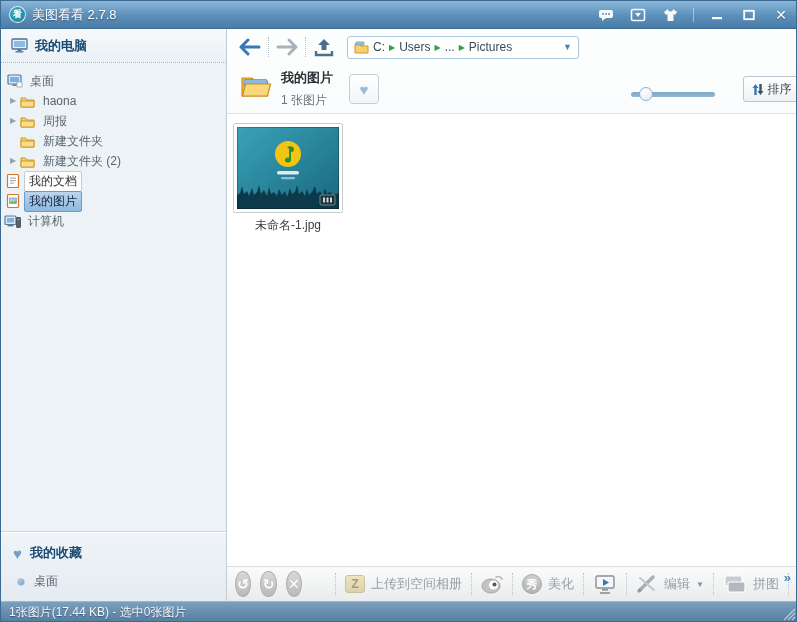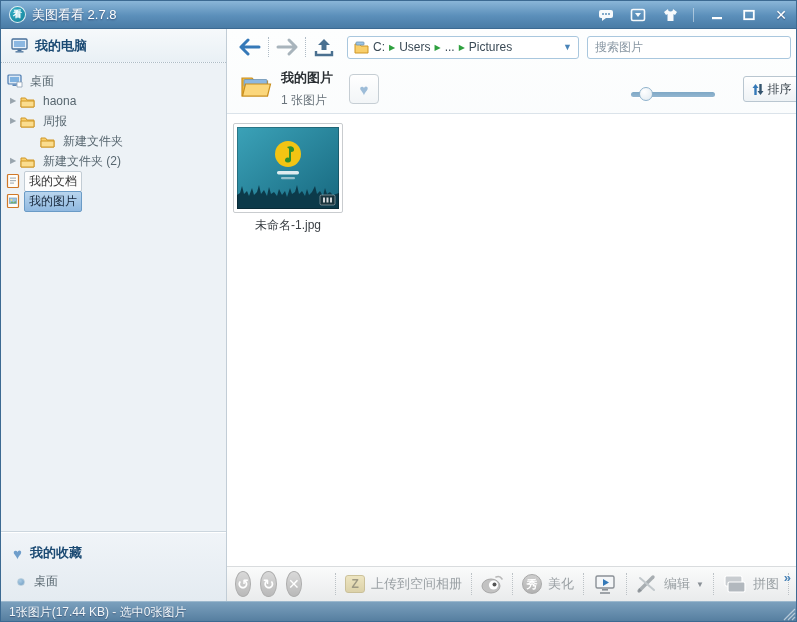--- a/index.html
+++ b/index.html
@@ -31,21 +31,21 @@
   .sb-tree { padding-top:8px; }
   .t-row { display:flex; align-items:center; height:20px; font-size:12px; color:#57666f; }
   .t-row .exp { width:12px; text-align:center; color:#98a4ad; font-size:8px; line-height:20px; }
   .t-row .ticon { width:17px; display:flex; justify-content:center; margin-right:3px; }
   .t-label { padding:1px 4px; white-space:nowrap; }
   .t-label.boxed { background:#fdfdfd; border:1px solid #c2ccd4; border-radius:2px; color:#333; }
   .t-label.selected { background:linear-gradient(#b9d5ee,#90b9e0); border:1px solid #6a9bc6;
     border-radius:2px; color:#15263a; }
   .row-d0 { padding-left:5px; }
   .row-d1 { padding-left:6px; }
-  .row-d1b { padding-left:18px;margin-left:20px; }
+  .row-d1b { padding-left:18px; }
   .row-sys { padding-left:3px; }
   .sb-flex { flex:1; }
   .sb-fav { border-top:1px solid #ccd6de; box-shadow:0 1px 0 #fff inset;
     background:linear-gradient(#f0f4f8,#e4ebf1); padding:8px 0 6px 0; }
   .fav-header { display:flex; align-items:center; gap:8px; padding:4px 12px; }
   .fav-header .fh-label { font-size:13px; font-weight:bold; color:#1b4a73; }
   .fav-heart { color:#6f9ecb; font-size:15px; line-height:1; }
   .fav-item { display:flex; align-items:center; gap:9px; padding:7px 14px 5px 16px;
     font-size:12px; color:#57666f; }
   .fav-dot { width:8px; height:8px; border-radius:50%;
@@ -235,20 +235,32 @@
       <span class="ticon">
         <svg width="16" height="16" viewBox="0 0 16 16">
             <rect x="2.5" y="1.5" width="11" height="13" rx="1" fill="#fffdf8" stroke="#d07828" stroke-width="1.2"></rect>
             <rect x="4.5" y="5" width="7" height="5.5" fill="#9cc4e4" stroke="#7ba0be" stroke-width="0.7"></rect>
             <circle cx="6.5" cy="7" r="0.9" fill="#f7e27a"></circle>
             <path d="M4.8 10.2 l2.2-2 1.6 1.3 1.8-1.8 1 2.5z" fill="#6fae6f"></path>
           </svg>
       </span>
       <span class="t-label selected">我的图片</span>
     </div>
+    <div class="t-row row-sys">
+      <span class="ticon">
+        <svg width="17" height="15" viewBox="0 0 17 15">
+            <rect x="1" y="2" width="11" height="8.5" rx="1" fill="#dce9f5" stroke="#5a7a96" stroke-width="1.2"></rect>
+            <rect x="3" y="4" width="7" height="4.5" fill="#7fb2e0"></rect>
+            <rect x="3.5" y="11" width="6" height="1.4" fill="#5a7a96"></rect>
+            <rect x="12.5" y="3.5" width="4" height="10" rx="0.6" fill="#55606a" stroke="#3c4650" stroke-width="0.8"></rect>
+            <rect x="13.5" y="5" width="2" height="1" fill="#9ab0c0"></rect>
+          </svg>
+      </span>
+      <span class="t-label">计算机</span>
+    </div>
   </div>
 
   <div class="sb-flex"></div>
 
   <div class="sb-fav">
     <div class="fav-header">
       <span class="fav-heart">♥</span>
       <span class="fh-label">我的收藏</span>
     </div>
     <div class="fav-item">
@@ -286,21 +298,20 @@
         </svg>
       <span class="crumb">C:</span>
       <span class="crumb-arrow">▶</span>
       <span class="crumb">Users</span>
       <span class="crumb-arrow">▶</span>
       <span class="crumb">...</span>
       <span class="crumb-arrow">▶</span>
       <span class="crumb">Pictures</span>
       <span class="addr-caret">▼</span>
     </div>
-    <input class="search" type="text" placeholder="搜索图片" style="">
   </div>
 
   <div class="row2">
     <span class="bigfolder">
       <svg width="34" height="30" viewBox="0 0 34 30">
           <path d="M3 6 h10 l2.5 3 h13 v15 h-25.5z" fill="#f3b93f" stroke="#c98f1e" stroke-width="1.2"></path>
           <rect x="5" y="7.5" width="23" height="7" rx="1" fill="#8cb8e2" stroke="#6f94b4" stroke-width="0.8"></rect>
           <path d="M6.5 12 h25 l-3 12 h-25z" fill="#fbd77c" stroke="#c98f1e" stroke-width="1.2"></path>
         </svg>
     </span>

